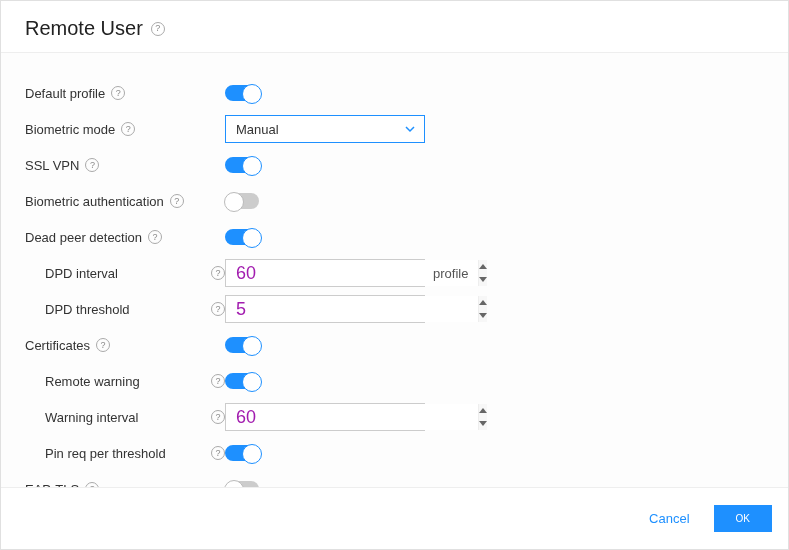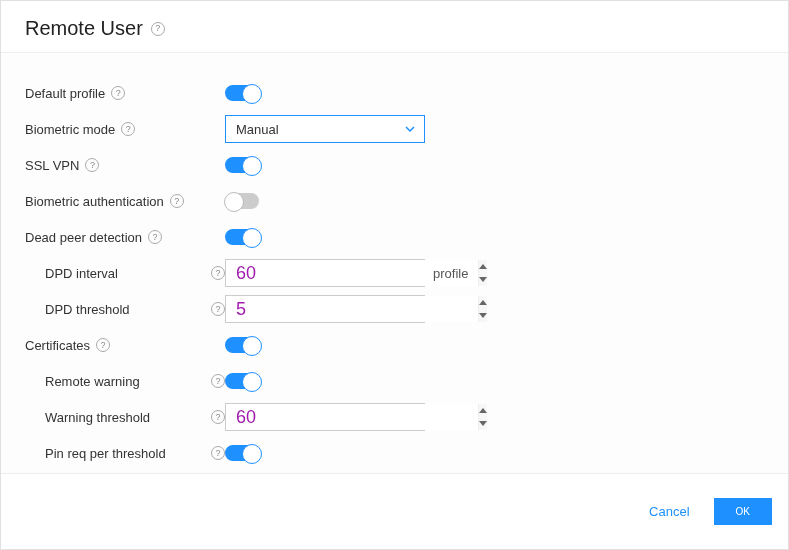--- a/index.html
+++ b/index.html
@@ -146,21 +146,21 @@
     background: #f7f7f7;
   }
   .spinner-btn svg { display:block; }
   .suffix {
     font-size: 13px;
     color: #555;
   }
   
   .footer {
     border-top: 1px solid #eee;
-    padding: 24px 16px;
+    padding: 17px 16px;
     display: flex;
     justify-content: flex-end;
     align-items: center;
     gap: 16px;
     background: #fff;
   }
   .btn-cancel {
     color: #1e90ff;
     background: none;
     border: none;
@@ -310,21 +310,21 @@
         <span>Remote warning</span>
         <span class="help-icon">?</span>
       </div>
       <div class="control">
         <div class="toggle on"></div>
       </div>
     </div>
 
     <div class="row indent">
       <div class="label">
-        <span>Warning threshold</span>
+        <span>Warning interval</span>
         <span class="help-icon">?</span>
       </div>
       <div class="control">
         <div class="spinner">
           <input type="text" value="60" style="">
           <div class="spinner-btns">
             <div class="spinner-btn">
                 <svg width="8" height="5">
                   <path d="M0 5 L4 0 L8 5 Z" fill="#666"></path>
                 </svg>

